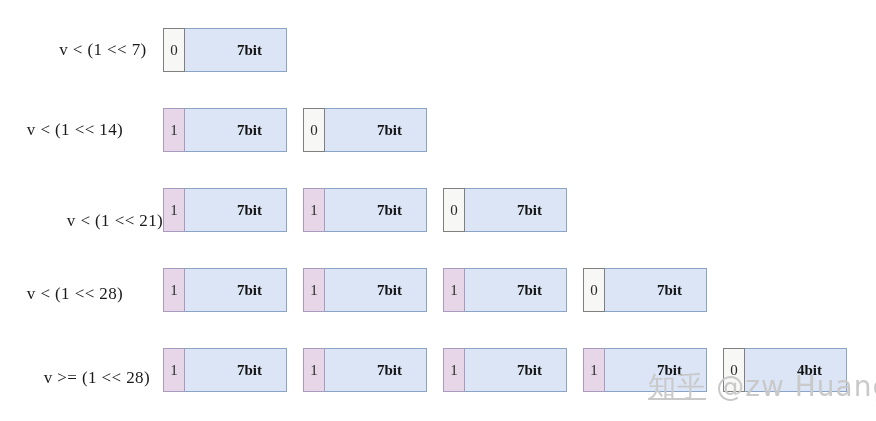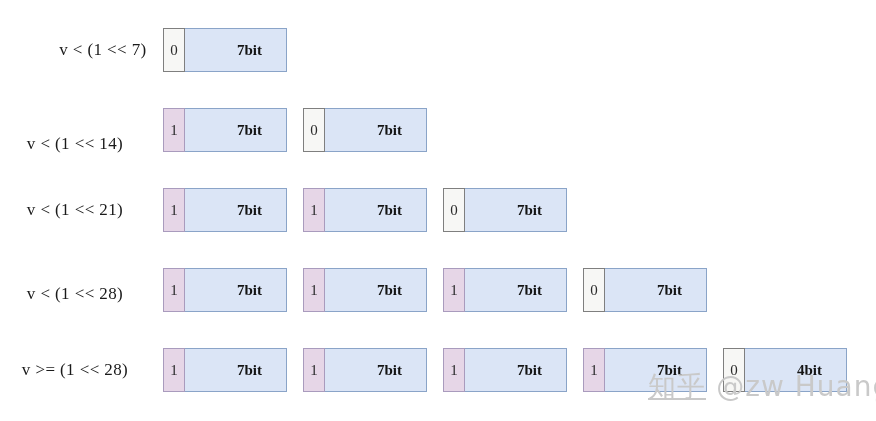--- a/index.html
+++ b/index.html
@@ -129,34 +129,34 @@
     <div class="row" style="top: 28px;">
       <div class="row-label" style="top: 0px; line-height: 44px; padding-left: 28px;">v &lt; (1 &lt;&lt; 7)</div>
       <div class="boxes" style="left: 163px; gap: 16px;">
         <div class="byte-box" style="width: 124px; height: 44px;">
           <div class="flag-cell flag-zero">0</div>
           <div class="payload-cell">7bit</div>
         </div>
       </div>
     </div>
     <div class="row" style="top: 108px;">
-      <div class="row-label" style="top: 14px; line-height: 44px;">v &lt; (1 &lt;&lt; 14)</div>
+      <div class="row-label" style="top: 0px; line-height: 44px;">v &lt; (1 &lt;&lt; 14)</div>
       <div class="boxes" style="left: 163px; gap: 16px;">
         <div class="byte-box" style="width: 124px; height: 44px;">
           <div class="flag-cell flag-one">1</div>
           <div class="payload-cell">7bit</div>
         </div>
         <div class="byte-box" style="width: 124px; height: 44px;">
           <div class="flag-cell flag-zero">0</div>
           <div class="payload-cell">7bit</div>
         </div>
       </div>
     </div>
     <div class="row" style="top: 188px;">
-      <div class="row-label" style="top: 0px; line-height: 44px;">v &lt; (1 &lt;&lt; 21)</div>
+      <div class="row-label" style="top: 11px; line-height: 44px; margin-left: 40px;">v &lt; (1 &lt;&lt; 21)</div>
       <div class="boxes" style="left: 163px; gap: 16px;">
         <div class="byte-box" style="width: 124px; height: 44px;">
           <div class="flag-cell flag-one">1</div>
           <div class="payload-cell">7bit</div>
         </div>
         <div class="byte-box" style="width: 124px; height: 44px;">
           <div class="flag-cell flag-one">1</div>
           <div class="payload-cell">7bit</div>
         </div>
         <div class="byte-box" style="width: 124px; height: 44px;">
@@ -180,21 +180,21 @@
           <div class="flag-cell flag-one">1</div>
           <div class="payload-cell">7bit</div>
         </div>
         <div class="byte-box" style="width: 124px; height: 44px;">
           <div class="flag-cell flag-zero">0</div>
           <div class="payload-cell">7bit</div>
         </div>
       </div>
     </div>
     <div class="row" style="top: 348px;">
-      <div class="row-label" style="top: 0px; line-height: 44px;">v &gt;= (1 &lt;&lt; 28)</div>
+      <div class="row-label" style="top: 8px; line-height: 44px; text-align: right;">v &gt;= (1 &lt;&lt; 28)</div>
       <div class="boxes" style="left: 163px; gap: 16px;">
         <div class="byte-box" style="width: 124px; height: 44px;">
           <div class="flag-cell flag-one">1</div>
           <div class="payload-cell">7bit</div>
         </div>
         <div class="byte-box" style="width: 124px; height: 44px;">
           <div class="flag-cell flag-one">1</div>
           <div class="payload-cell">7bit</div>
         </div>
         <div class="byte-box" style="width: 124px; height: 44px;">

